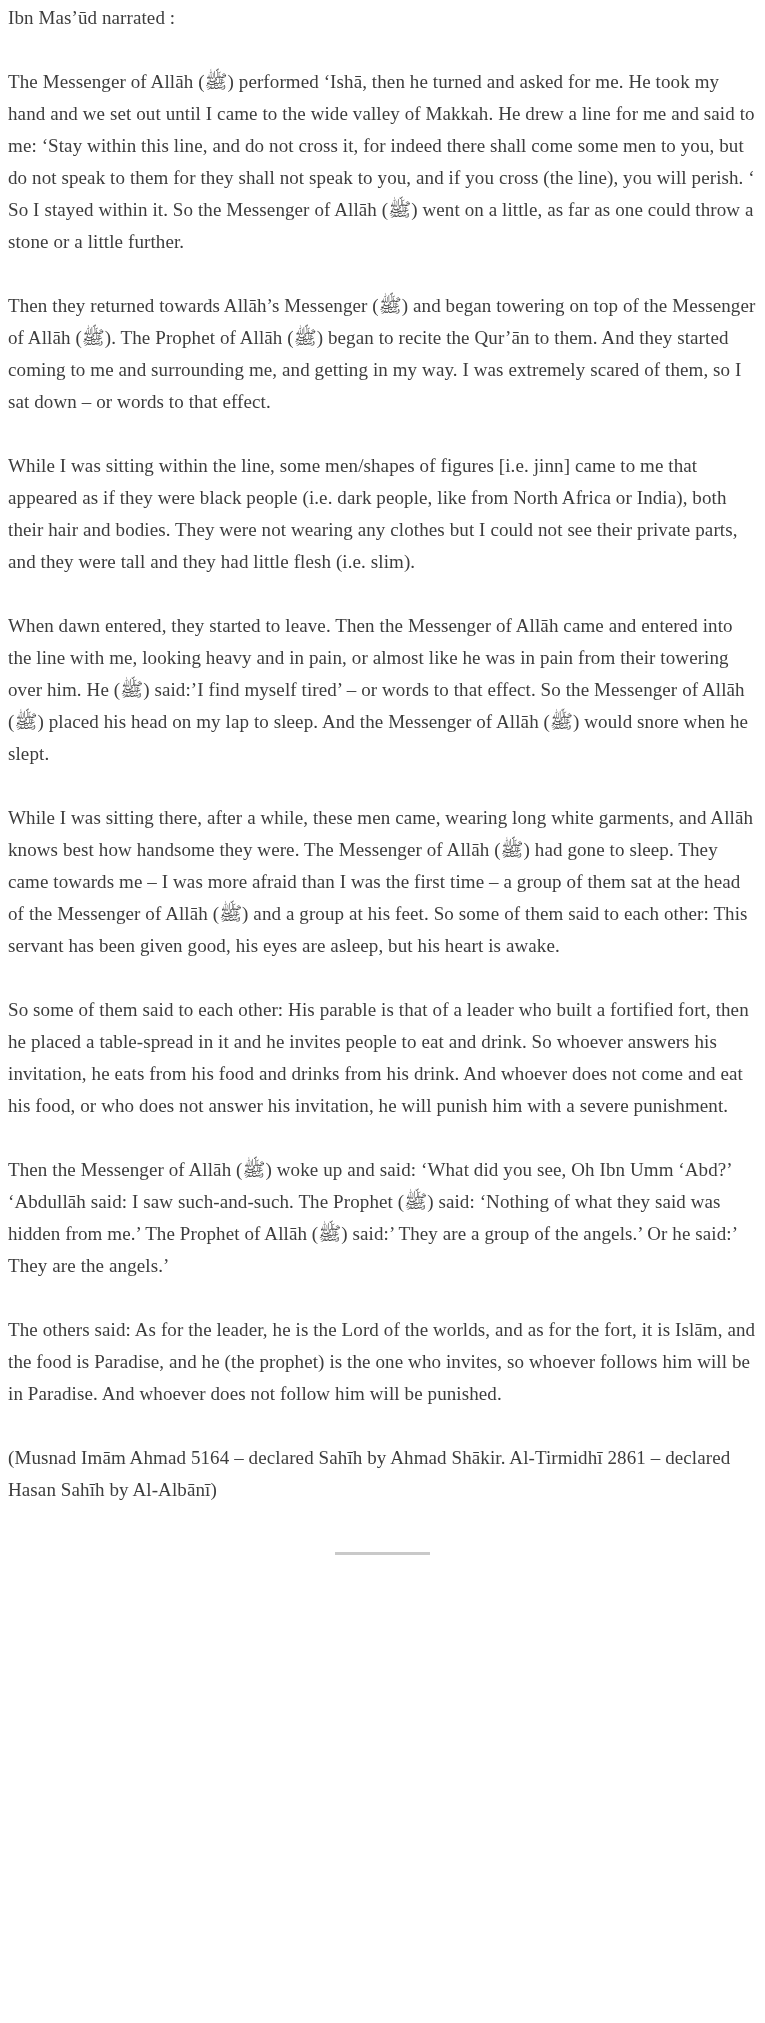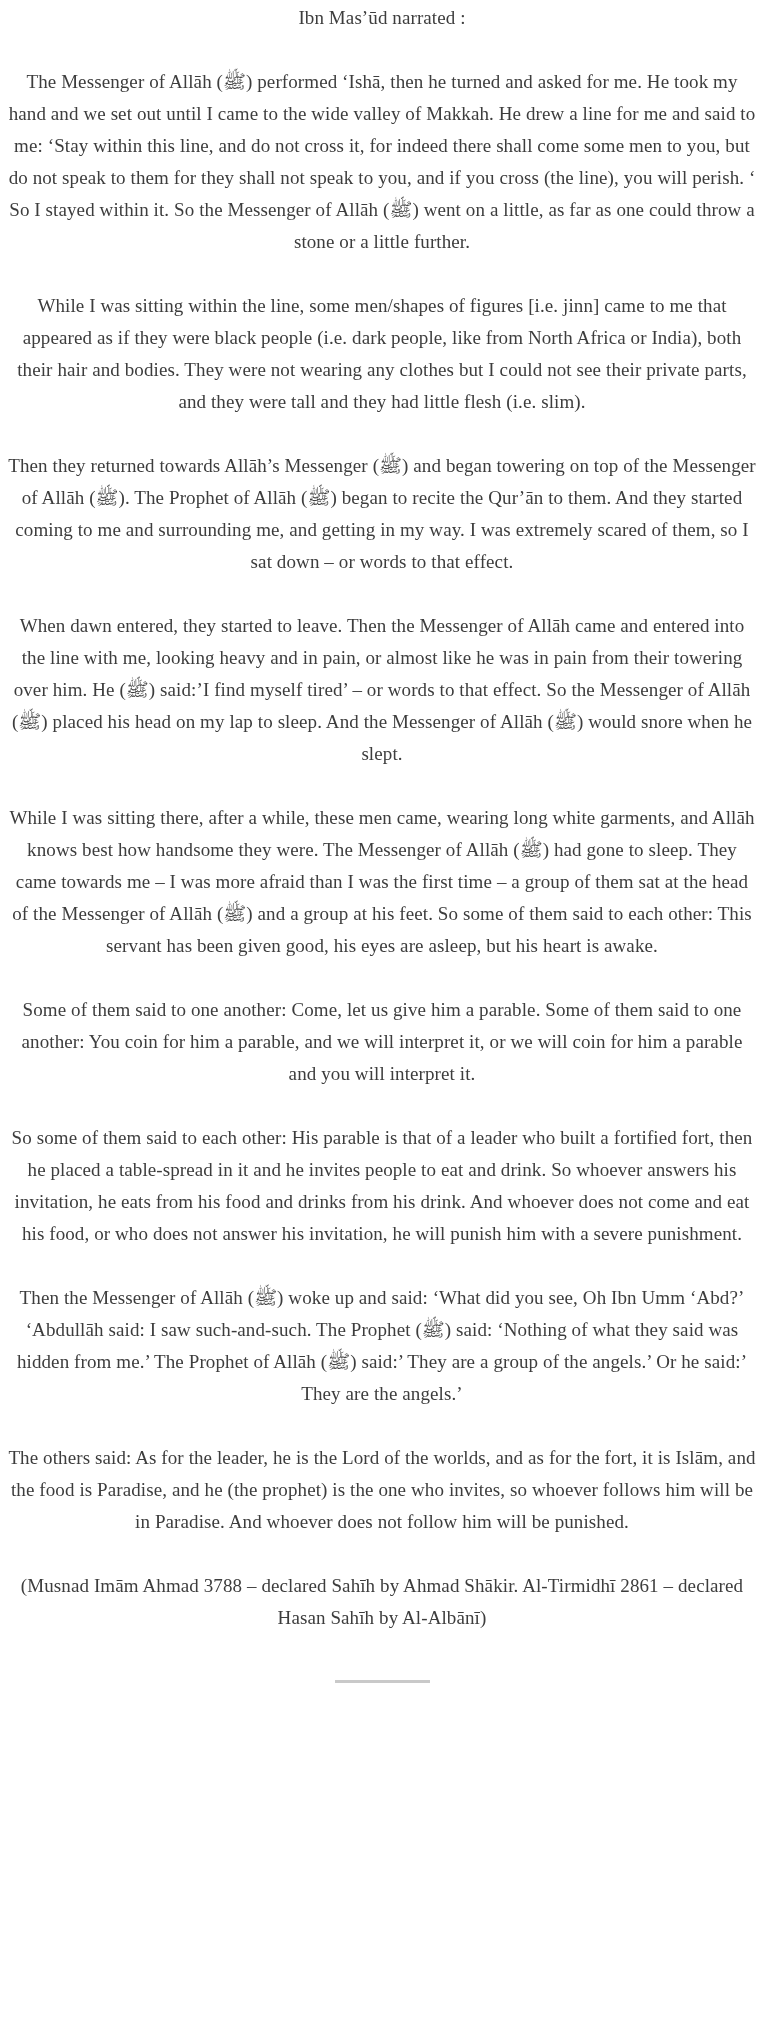--- a/index.html
+++ b/index.html
@@ -13,21 +13,20 @@
     padding: 0;
     background: var(--background);
   }
   body {
     width: 765px;
     font-family: "Liberation Serif", "DejaVu Serif", serif;
     color: var(--text);
   }
   .article {
     padding: 2px 9px 0 8px;
-    text-align: center;
   }
   .para {
     font-size: 19px;
     line-height: 32px;
     margin: 32px 0;
     letter-spacing: 0.1px;
   }
   .para:first-child {
     margin-top: 0;
   }
@@ -39,32 +38,31 @@
   }
 </style>
 </head>
 <body>
 
 <article class="article">
   <p class="para">Ibn Mas’ūd narrated :</p>
 
   <p class="para">The Messenger of Allāh (ﷺ) performed ‘Ishā, then he turned and asked for me. He took my hand and we set out until I came to the wide valley of Makkah. He drew a line for me and said to me: ‘Stay within this line, and do not cross it, for indeed there shall come some men to you, but do not speak to them for they shall not speak to you, and if you cross (the line), you will perish. ‘ So I stayed within it. So the Messenger of Allāh (ﷺ) went on a little, as far as one could throw a stone or a little further.</p>
 
+  <p class="para">Then they returned towards Allāh’s Messenger (ﷺ) and began towering on top of the Messenger of Allāh (ﷺ). The Prophet of Allāh (ﷺ) began to recite the Qur’ān to them. And they started coming to me and surrounding me, and getting in my way. I was extremely scared of them, so I sat down – or words to that effect.</p>
+
   <p class="para">While I was sitting within the line, some men/shapes of figures [i.e. jinn] came to me that appeared as if they were black people (i.e. dark people, like from North Africa or India), both their hair and bodies. They were not wearing any clothes but I could not see their private parts, and they were tall and they had little flesh (i.e. slim).</p>
-
-  <p class="para">Then they returned towards Allāh’s Messenger (ﷺ) and began towering on top of the Messenger of Allāh (ﷺ). The Prophet of Allāh (ﷺ) began to recite the Qur’ān to them. And they started coming to me and surrounding me, and getting in my way. I was extremely scared of them, so I sat down – or words to that effect.</p>
 
   <p class="para">When dawn entered, they started to leave. Then the Messenger of Allāh came and entered into the line with me, looking heavy and in pain, or almost like he was in pain from their towering over him. He (ﷺ) said:’I find myself tired’ – or words to that effect. So the Messenger of Allāh (ﷺ) placed his head on my lap to sleep. And the Messenger of Allāh (ﷺ) would snore when he slept.</p>
 
   <p class="para">While I was sitting there, after a while, these men came, wearing long white garments, and Allāh knows best how handsome they were. The Messenger of Allāh (ﷺ) had gone to sleep. They came towards me – I was more afraid than I was the first time – a group of them sat at the head of the Messenger of Allāh (ﷺ) and a group at his feet. So some of them said to each other: This servant has been given good, his eyes are asleep, but his heart is awake.</p>
 
-  <p class="para">Some of them said to one another: Come, let us give him a parable. Some of them said to one another: You coin for him a parable, and we will interpret it, or we will coin for him a parable and you will interpret it.</p>
 
   <p class="para">So some of them said to each other: His parable is that of a leader who built a fortified fort, then he placed a table-spread in it and he invites people to eat and drink. So whoever answers his invitation, he eats from his food and drinks from his drink. And whoever does not come and eat his food, or who does not answer his invitation, he will punish him with a severe punishment.</p>
 
   <p class="para">Then the Messenger of Allāh (ﷺ) woke up and said: ‘What did you see, Oh Ibn Umm ‘Abd?’ ‘Abdullāh said: I saw such-and-such. The Prophet (ﷺ) said: ‘Nothing of what they said was hidden from me.’ The Prophet of Allāh (ﷺ) said:’ They are a group of the angels.’ Or he said:’ They are the angels.’</p>
 
   <p class="para">The others said: As for the leader, he is the Lord of the worlds, and as for the fort, it is Islām, and the food is Paradise, and he (the prophet) is the one who invites, so whoever follows him will be in Paradise. And whoever does not follow him will be punished.</p>
 
-  <p class="para">(Musnad Imām Ahmad 3788 – declared Sahīh by Ahmad Shākir. Al-Tirmidhī 2861 – declared Hasan Sahīh by Al-Albānī)</p>
+  <p class="para">(Musnad Imām Ahmad 5164 – declared Sahīh by Ahmad Shākir. Al-Tirmidhī 2861 – declared Hasan Sahīh by Al-Albānī)</p>
 
   <div class="divider"></div>
 </article>
 
 </body></html>

